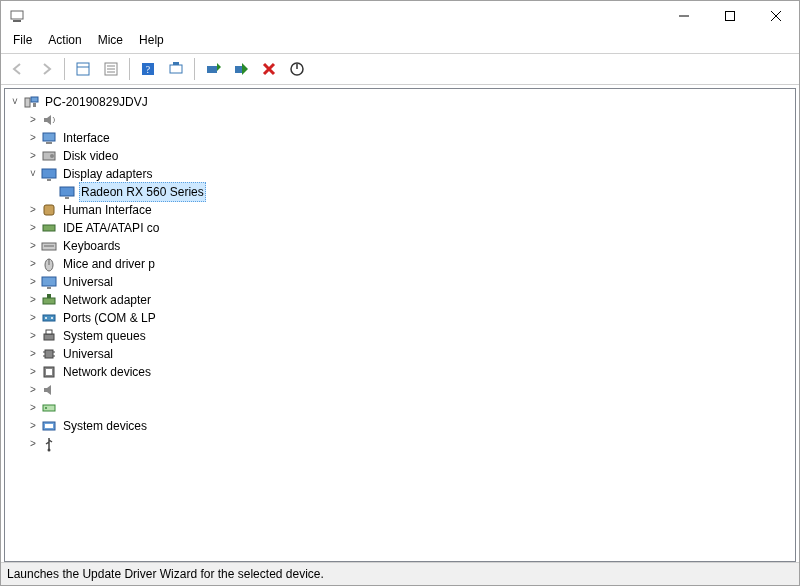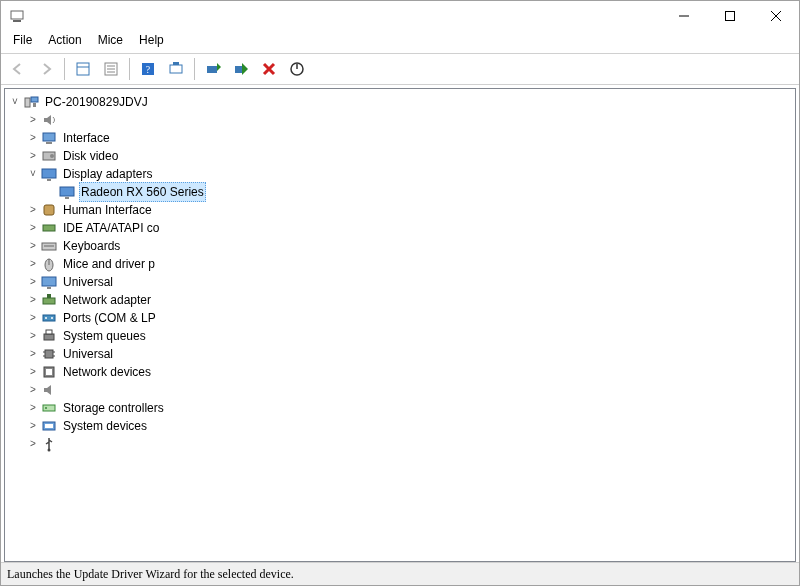--- a/index.html
+++ b/index.html
@@ -31,21 +31,21 @@
   .indent1{padding-left:20px;}
   .indent2{padding-left:38px;}
   
   .ctxmenu{position:absolute;background:#f0f0f0;border:1px solid #a0a0a0;box-shadow:2px 2px 4px rgba(0,0,0,.25);
            width:215px;padding:2px;z-index:10;}
   .ctxmenu .citem{height:24px;display:flex;align-items:center;padding:0 24px;}
   .ctxmenu .citem.hl{background:#90c8f6;border:2px solid #e11;padding:0 22px;height:22px;}
   .ctxmenu .csep{height:1px;background:#c0c0c0;margin:3px 2px;}
   .ctxmenu .bold{font-weight:bold;}
   
-  .statusbar{height:22px;border-top:1px solid #d0d0d0;display:flex;align-items:center;padding:0 6px;background:#f0f0f0;font-family:Liberation Serif, serif;}
+  .statusbar{height:22px;border-top:1px solid #d0d0d0;display:flex;align-items:center;padding:0 6px;background:#f0f0f0;}
   
   svg{display:block;}
 </style>
 </head>
 <body>
 
 <div class="window">
 
   <div class="titlebar">
     <span class="appicon">
@@ -317,21 +317,20 @@
           </span>
         </div>
         <div class="node indent1">
           <span class="exp">˃</span>
           <span class="ic">
             <svg width="16" height="16">
               <rect x="2" y="5" width="12" height="6" fill="#b8e0b0" stroke="#3a8a3a"></rect>
               <circle cx="5" cy="8" r="1" fill="#3a8a3a"></circle>
             </svg>
           </span>
-          <span class="lbl">Storage controllers</span>
         </div>
         <div class="node indent1">
           <span class="exp">˃</span>
           <span class="ic">
             <svg width="16" height="16">
               <rect x="2" y="4" width="12" height="8" fill="#6ea2da" stroke="#2a5a9a"></rect>
               <rect x="4" y="6" width="8" height="4" fill="#fff"></rect>
             </svg>
           </span>
           <span class="lbl">System devices</span>

